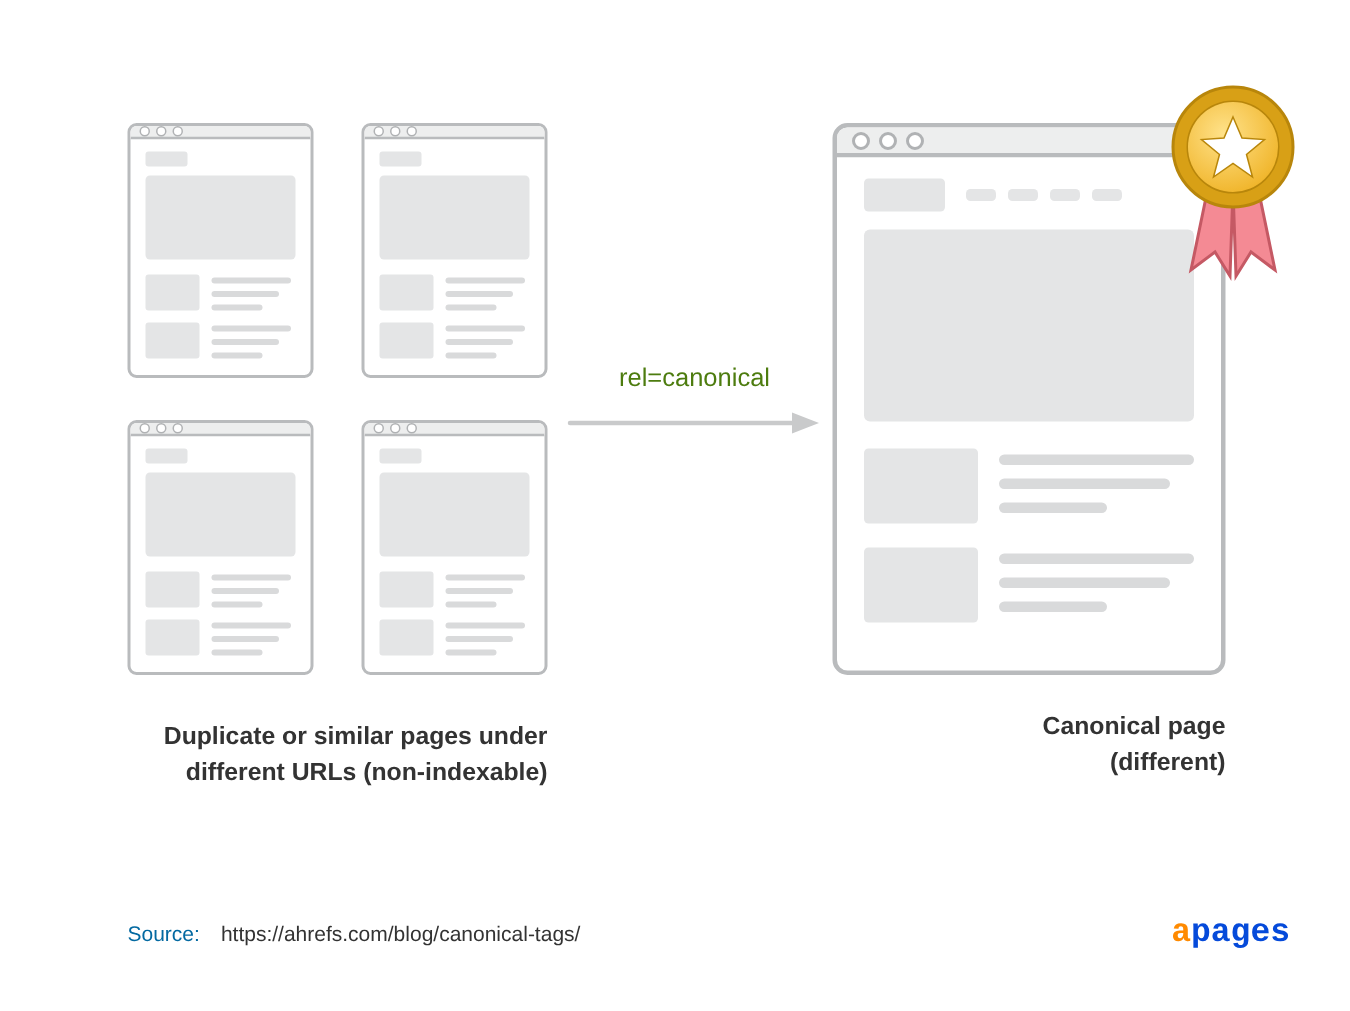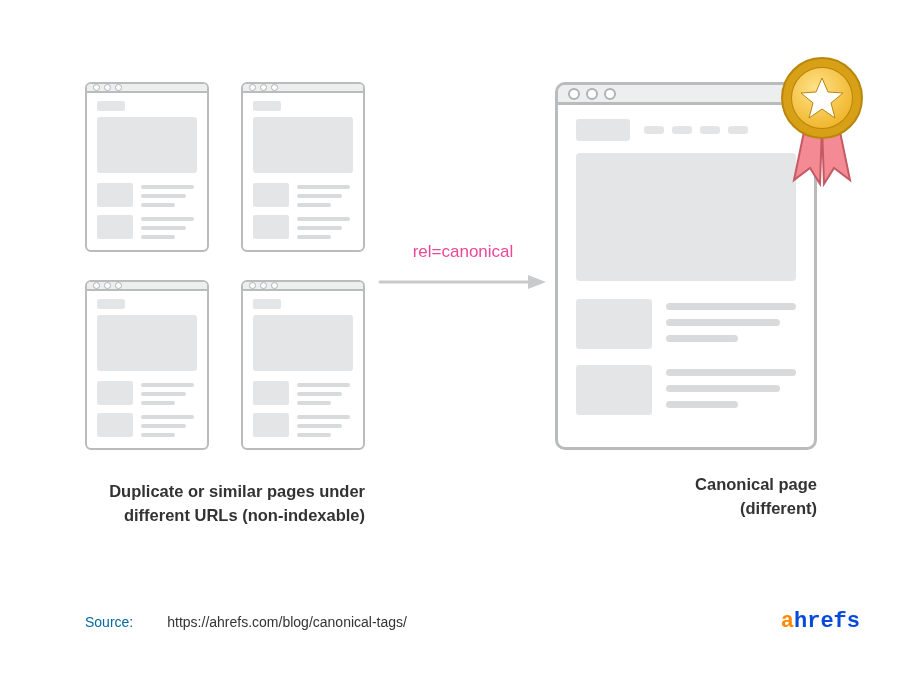--- a/index.html
+++ b/index.html
@@ -114,21 +114,21 @@
   
   .arrow-wrap {
     position: absolute;
     left: 378px;
     top: 242px;
     width: 170px;
     text-align: center;
   }
   .arrow-label {
     font-size: 17px;
-    color: #ec4899;
+    color: #4d7c0f;
     font-weight: 500;
     margin-bottom: 10px;
   }
   .arrow-svg { display:block; margin: 0 auto;}
 
   
   .caption {
     position: absolute;
     font-size: 16.5px;
     color: #333;
@@ -146,21 +146,21 @@
     right: 40px;
     bottom: 40px;
     display: flex;
     align-items: center;
     justify-content: space-between;
     font-size: 14px;
     color: #333;
   }
   .source-row { display:flex; align-items:baseline; gap: 14px;}
   .source-label { font-weight: 400; color:#0369a1;}
-  .source-url { color:#333;margin-left:20px; }
+  .source-url { color:#333; }
   .brand {
     font-family: "Courier New", monospace;
     font-weight: 700;
     font-size: 22px;
     letter-spacing: 0px;
     color: #054ada;
   }
   .brand .orange { color: #ff8a00; }
 
   
@@ -368,17 +368,17 @@
     <span>Canonical page</span><br>
     <span>(different)</span>
   </div>
 
   <div class="footer">
     <div class="source-row">
       <span class="source-label">Source:</span>
       <span class="source-url">https://ahrefs.com/blog/canonical-tags/</span>
     </div>
     <div class="brand">
-      <span class="orange">a</span><span>hrefs</span>
+      <span class="orange">a</span><span>pages</span>
     </div>
   </div>
 
 </div>
 
 </body></html>

